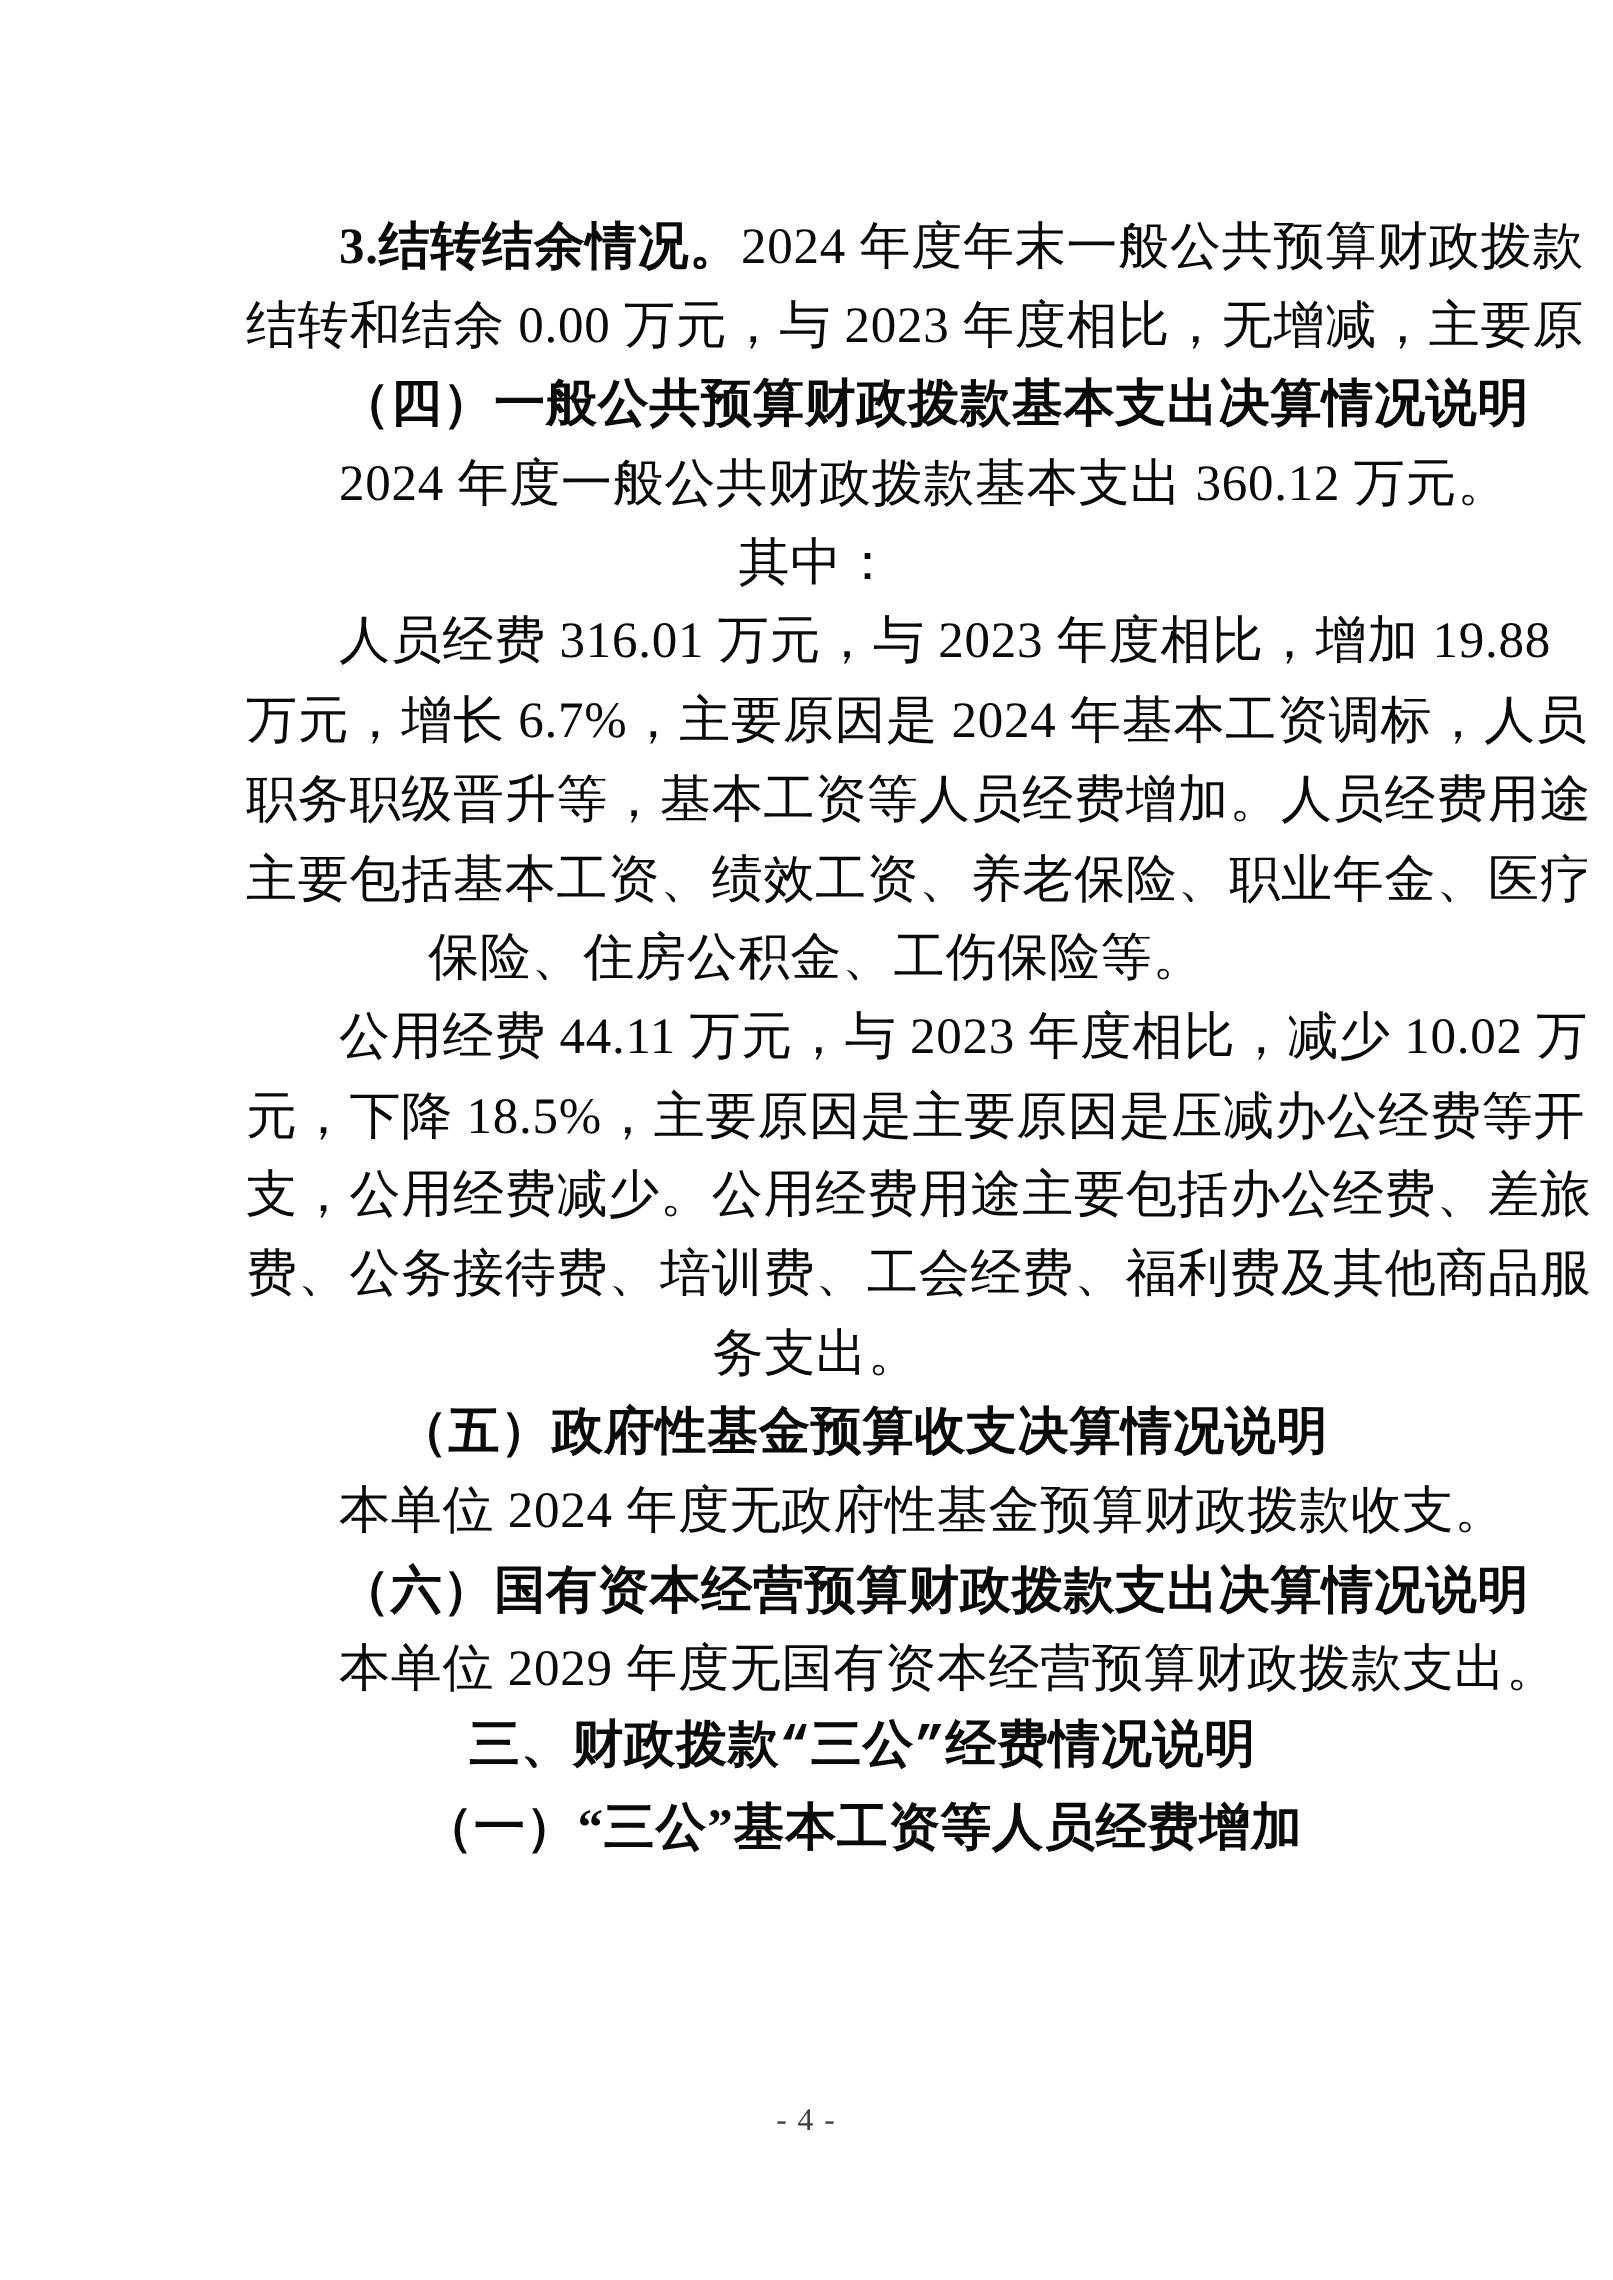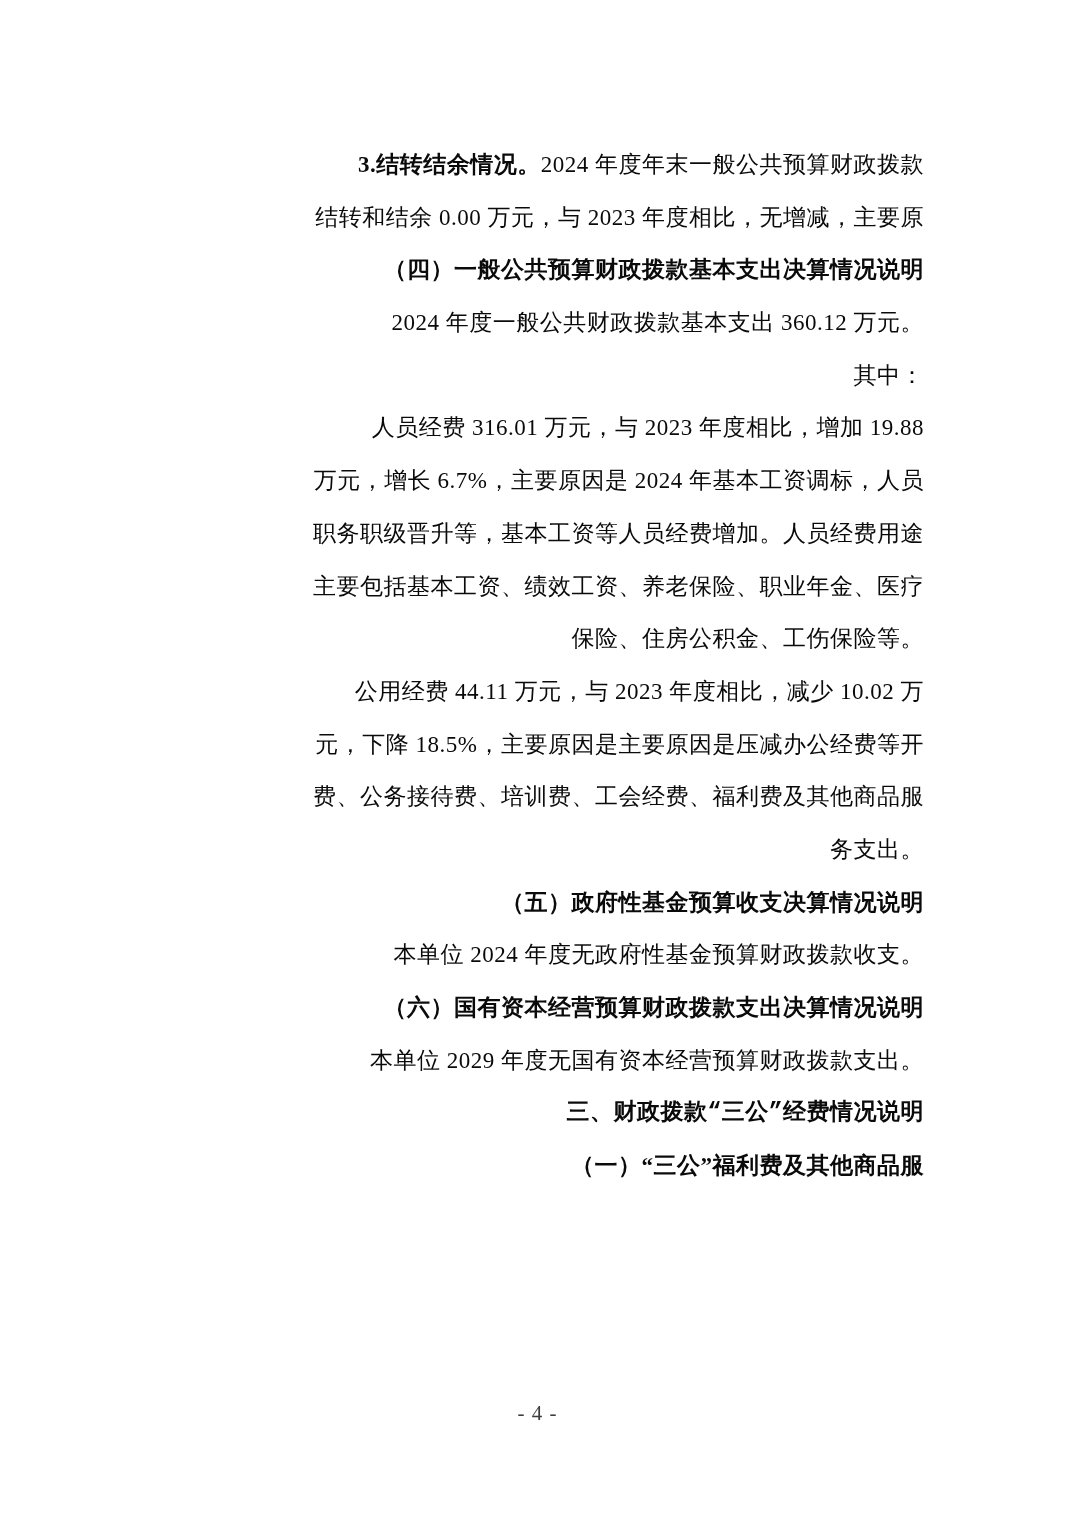--- a/index.html
+++ b/index.html
@@ -18,23 +18,23 @@
   }
   .content {
     position: absolute;
     left: 164px;
     top: 139px;
     width: 760px;
   }
   .line {
     height: 52.7px;
     line-height: 52.7px;
-    font-size: 23px;
+    font-size: 34px;
     white-space: nowrap;
-    text-align: right;
+    text-align: center;
     letter-spacing: 0.5px;
   }
   .line.indent {
     text-indent: 62px;
   }
   .line .bold, .line.bold {
     font-weight: 700;
   }
   .line.sans {
     font-family: Liberation Mono, monospace;
@@ -61,25 +61,26 @@
       <div class="line indent bold"><span>（四）一般公共预算财政拨款基本支出决算情况说明</span></div>
       <div class="line indent"><span>2024 年度一般公共财政拨款基本支出 360.12 万元。</span></div>
       <div class="line"><span>其中：</span></div>
       <div class="line indent"><span>人员经费 316.01 万元，与 2023 年度相比，增加 19.88</span></div>
       <div class="line"><span>万元，增长 6.7%，主要原因是 2024 年基本工资调标，人员</span></div>
       <div class="line"><span>职务职级晋升等，基本工资等人员经费增加。人员经费用途</span></div>
       <div class="line"><span>主要包括基本工资、绩效工资、养老保险、职业年金、医疗</span></div>
       <div class="line"><span>保险、住房公积金、工伤保险等。</span></div>
       <div class="line indent"><span>公用经费 44.11 万元，与 2023 年度相比，减少 10.02 万</span></div>
       <div class="line"><span>元，下降 18.5%，主要原因是主要原因是压减办公经费等开</span></div>
+      <div class="line"><span>支，公用经费减少。公用经费用途主要包括办公经费、差旅</span></div>
       <div class="line"><span>费、公务接待费、培训费、工会经费、福利费及其他商品服</span></div>
       <div class="line"><span>务支出。</span></div>
       <div class="line indent bold"><span>（五）政府性基金预算收支决算情况说明</span></div>
       <div class="line indent"><span>本单位 2024 年度无政府性基金预算财政拨款收支。</span></div>
       <div class="line indent bold"><span>（六）国有资本经营预算财政拨款支出决算情况说明</span></div>
       <div class="line indent"><span>本单位 2029 年度无国有资本经营预算财政拨款支出。</span></div>
       <div class="line indent bold sans"><span>三、财政拨款“三公”经费情况说明</span></div>
-      <div class="line indent bold"><span>（一）“三公”福利费及其他商品服</span></div>
+      <div class="line indent bold"><span>（一）“三公”基本工资等人员经费增加</span></div>
     </main>
   <footer class="footer">
     <span>- 4 -</span>
   </footer>
 </div>
 
 </body></html>

